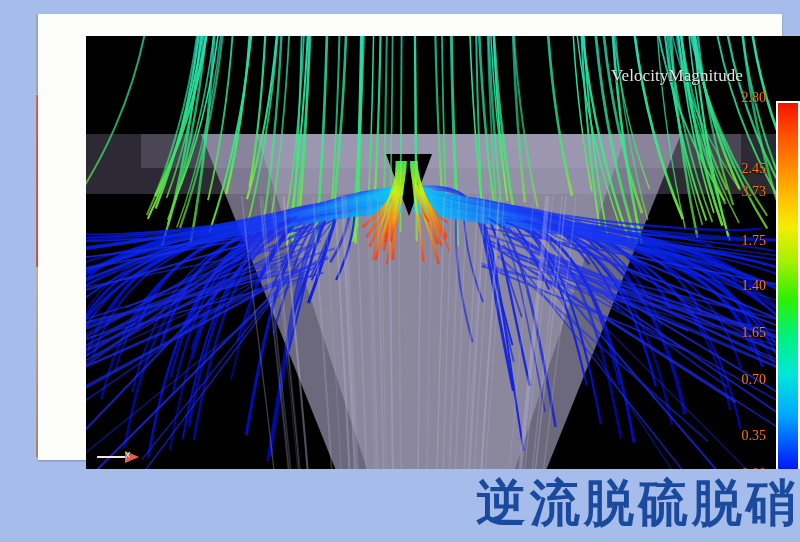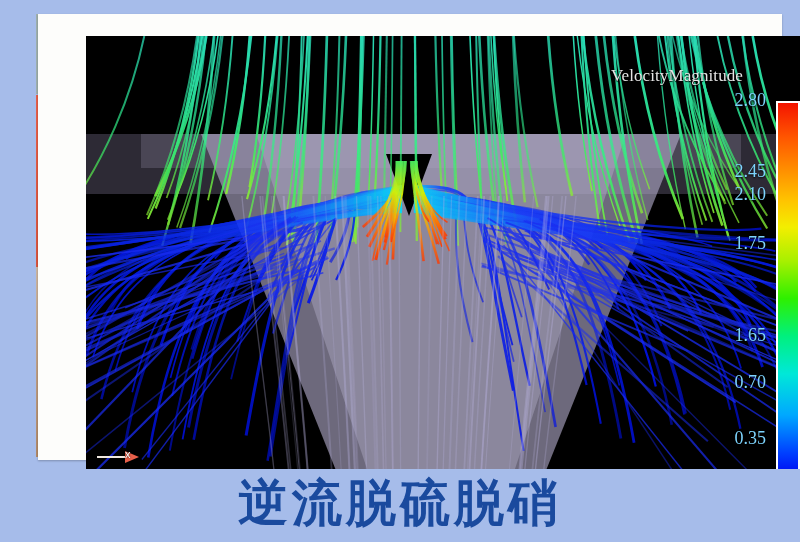--- a/index.html
+++ b/index.html
@@ -76,35 +76,35 @@
       #2ef000 52%,
       #00f07e 62%,
       #00e8d8 72%,
       #00a8ff 83%,
       #0040ff 93%,
       #0000f0 100%);
   }
   .bar-tick{position:absolute;background:#fff;height:2px;width:12px;left:712px;}
   .tick-label{
     position:absolute;width:110px;text-align:right;left:570px;
-    color:#7dd3fc;font-size:18px;text-shadow:0 1px 2px #000;
+    color:#f97316;font-size:14px;text-shadow:0 1px 2px #000;
   }
 
   
   #axis{position:absolute;left:9px;top:410px;width:46px;height:22px;}
   #axis-label{
     position:absolute;left:39px;top:412px;color:#fff;
     font-size:11px;font-family:"Liberation Sans",sans-serif;
     text-shadow:0 0 2px #000;
   }
 
   
   #caption{
     position:absolute;left:0;top:468px;width:800px;
-    text-align:center;color:#1a4a9e;
+    text-align:right;color:#1a4a9e;
     font-family:"DejaVu Sans",sans-serif;
     font-weight:bold;font-size:50px;letter-spacing:4px;
     line-height:70px;
   }
 </style>
 </head>
 <body>
 
 <div id="stage">
 
@@ -516,22 +516,23 @@
           </g>
       </svg>
 
       <div id="legend-title">VelocityMagnitude</div>
 
       <div id="bar"></div>
       <div class="bar-tick" style="top:66px;"></div>
 
       <div class="tick-label" style="top:54px;">2.80</div>
       <div class="tick-label" style="top:101px;margin-top:24px;">2.45</div>
-      <div class="tick-label" style="top:148px;">2.10</div>
+      <div class="tick-label" style="top:148px;">3.73</div>
       <div class="tick-label" style="top:197px;">1.75</div>
+      <div class="tick-label" style="top:242px;">1.40</div>
       <div class="tick-label" style="top:289px;">1.65</div>
       <div class="tick-label" style="top:336px;">0.70</div>
       <div class="tick-label" style="top:392px;">0.35</div>
       <div class="tick-label" style="top:430px;">0.00</div>
 
       <svg id="axis" viewBox="0 0 46 22">
         <line x1="2" y1="11" x2="30" y2="11" stroke="#f0e8e0" stroke-width="2"></line>
         <polygon points="30,5 44,11 30,17" fill="#e8604a"></polygon>
       </svg>
       <div id="axis-label">x</div>

